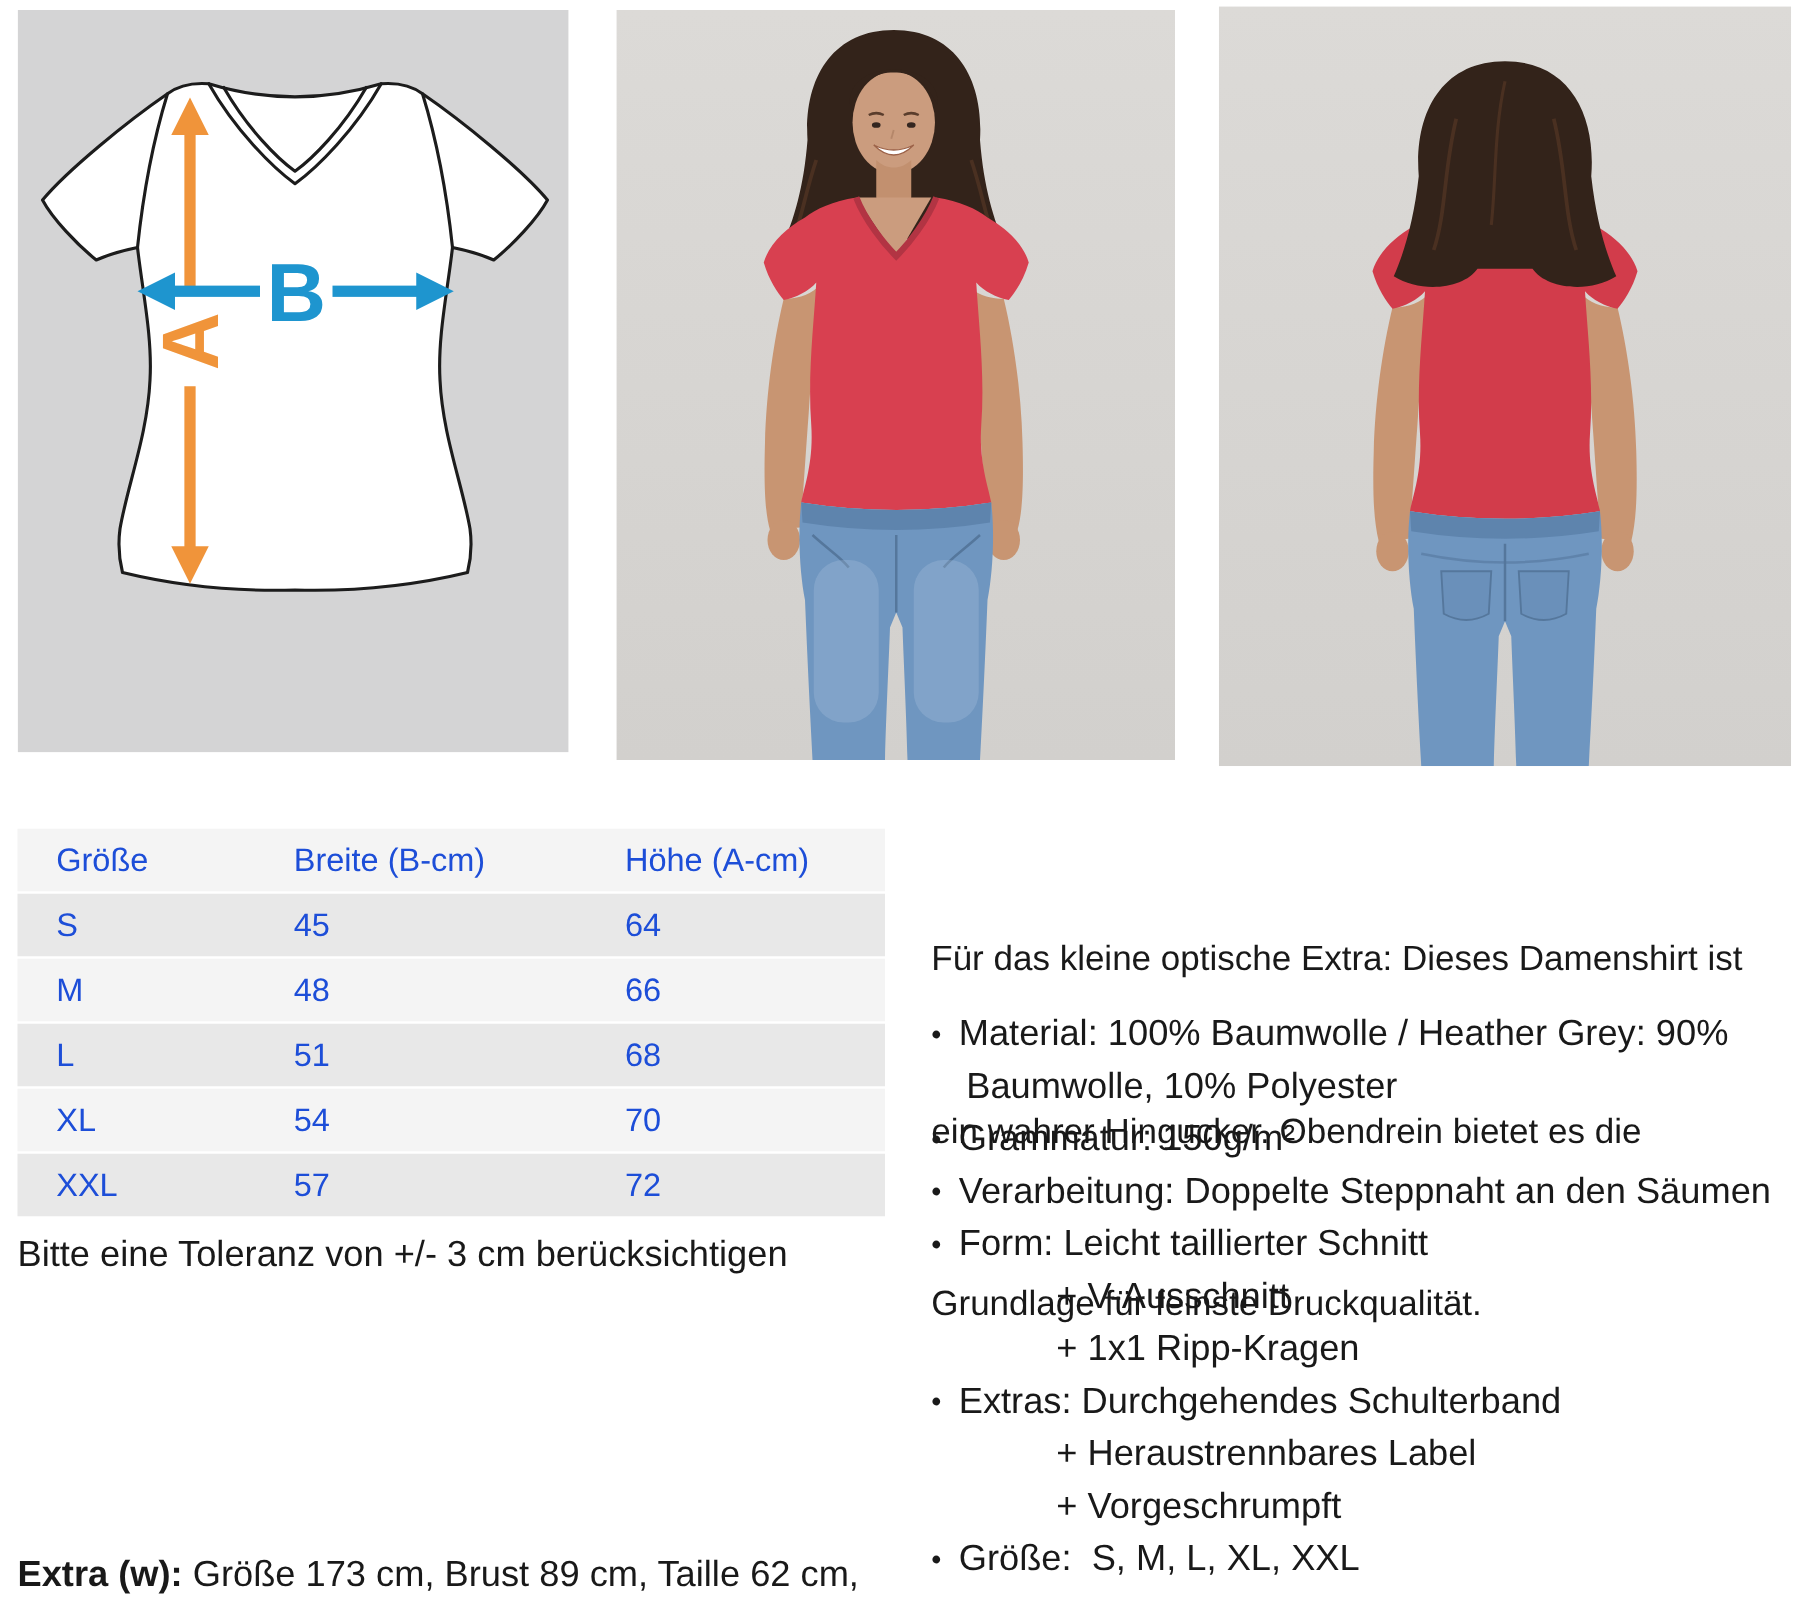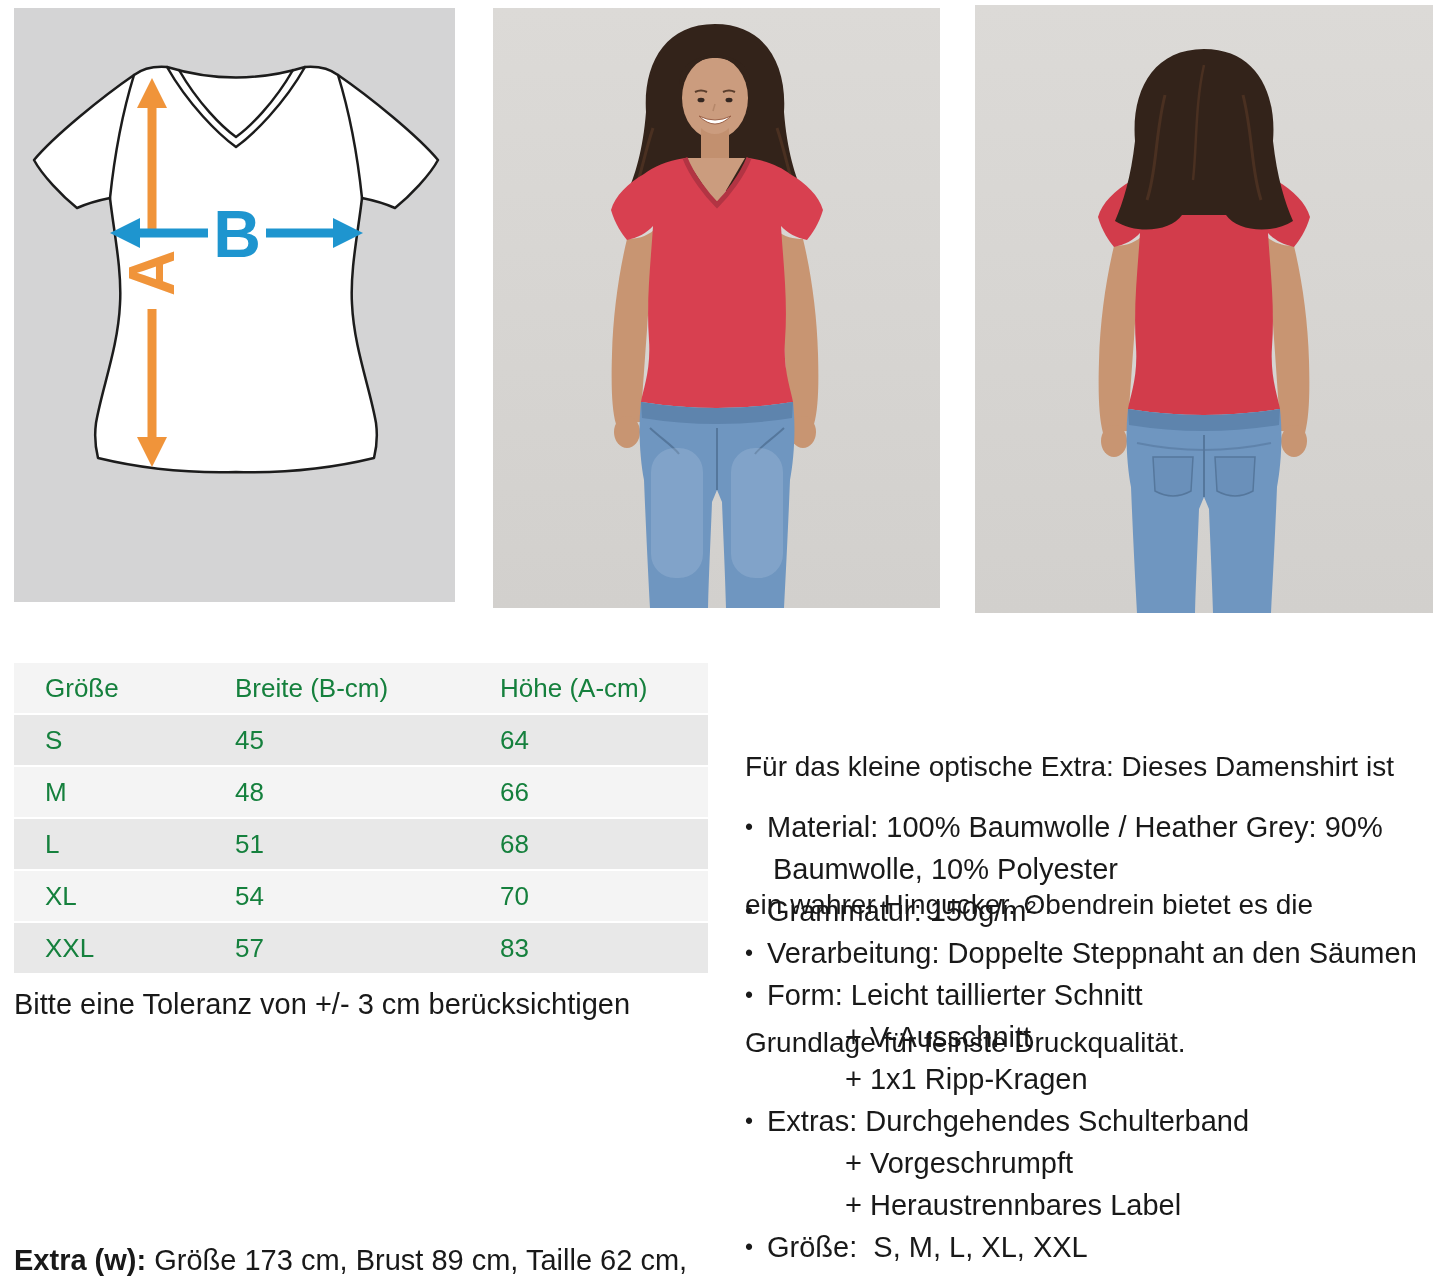--- a/index.html
+++ b/index.html
@@ -11,21 +11,21 @@
   .imgbox{position:absolute;top:8px;overflow:hidden;}
   #diagram-box{left:14px;width:441px;height:594px;}
   #photo-front{left:493px;width:447px;height:600px;}
   #photo-back{left:975px;top:5px;width:458px;height:608px;}
   .imgbox svg{display:block;}
 
   
   #size-table{position:absolute;left:14px;top:663px;width:694px;}
   .trow{
     display:grid;grid-template-columns:221px 265px 1fr;align-items:center;
-    height:50px;margin-bottom:2px;font-size:26px;color:#15803d;
+    height:50px;margin-bottom:2px;font-size:26px;color:#1d4ed8;
   }
   .trow .c1{padding-left:31px;}
   .trow.light{background:#f4f4f4;}
   .trow.dark{background:#e8e8e8;}
 
   
   #tolerance-note{position:absolute;left:14px;top:988px;font-size:29px;white-space:pre;text-align:right;}
   #model-note{position:absolute;left:14px;top:1145px;font-size:29px;line-height:46px;white-space:pre;}
   #model-note .b{font-weight:bold;}
 
@@ -160,21 +160,21 @@
     <div class="c3">68</div>
   </div>
   <div class="trow light">
     <div class="c1">XL</div>
     <div class="c2">54</div>
     <div class="c3">70</div>
   </div>
   <div class="trow dark">
     <div class="c1">XXL</div>
     <div class="c2">57</div>
-    <div class="c3">83</div>
+    <div class="c3">72</div>
   </div>
 </div>
 
 <div id="tolerance-note">Bitte eine Toleranz von +/- 3 cm berücksichtigen</div>
 
 <div id="model-note">
   <div><span class="b">Extra (w):</span><span> Größe 173 cm, Brust 89 cm, Taille 62 cm,</span></div>
   
 </div>
 
@@ -186,16 +186,16 @@
 
 <div id="desc-bullets">
   <div class="bline item"><span class="dot">•</span><span>Material: 100% Baumwolle / Heather Grey: 90%</span></div>
   <div class="bline cont"><span>Baumwolle, 10% Polyester</span></div>
   <div class="bline item"><span class="dot">•</span><span>Grammatur: 150g/m²</span></div>
   <div class="bline item"><span class="dot">•</span><span>Verarbeitung: Doppelte Steppnaht an den Säumen</span></div>
   <div class="bline item"><span class="dot">•</span><span>Form: Leicht taillierter Schnitt</span></div>
   <div class="bline sub"><span>+ V-Ausschnitt</span></div>
   <div class="bline sub"><span>+ 1x1 Ripp-Kragen</span></div>
   <div class="bline item"><span class="dot">•</span><span>Extras: Durchgehendes Schulterband</span></div>
+  <div class="bline sub"><span>+ Heraustrennbares Label</span></div>
   <div class="bline sub"><span>+ Vorgeschrumpft</span></div>
-  <div class="bline sub"><span>+ Heraustrennbares Label</span></div>
   <div class="bline item"><span class="dot">•</span><span>Größe:  S, M, L, XL, XXL</span></div>
 </div>
 
 </body></html>

